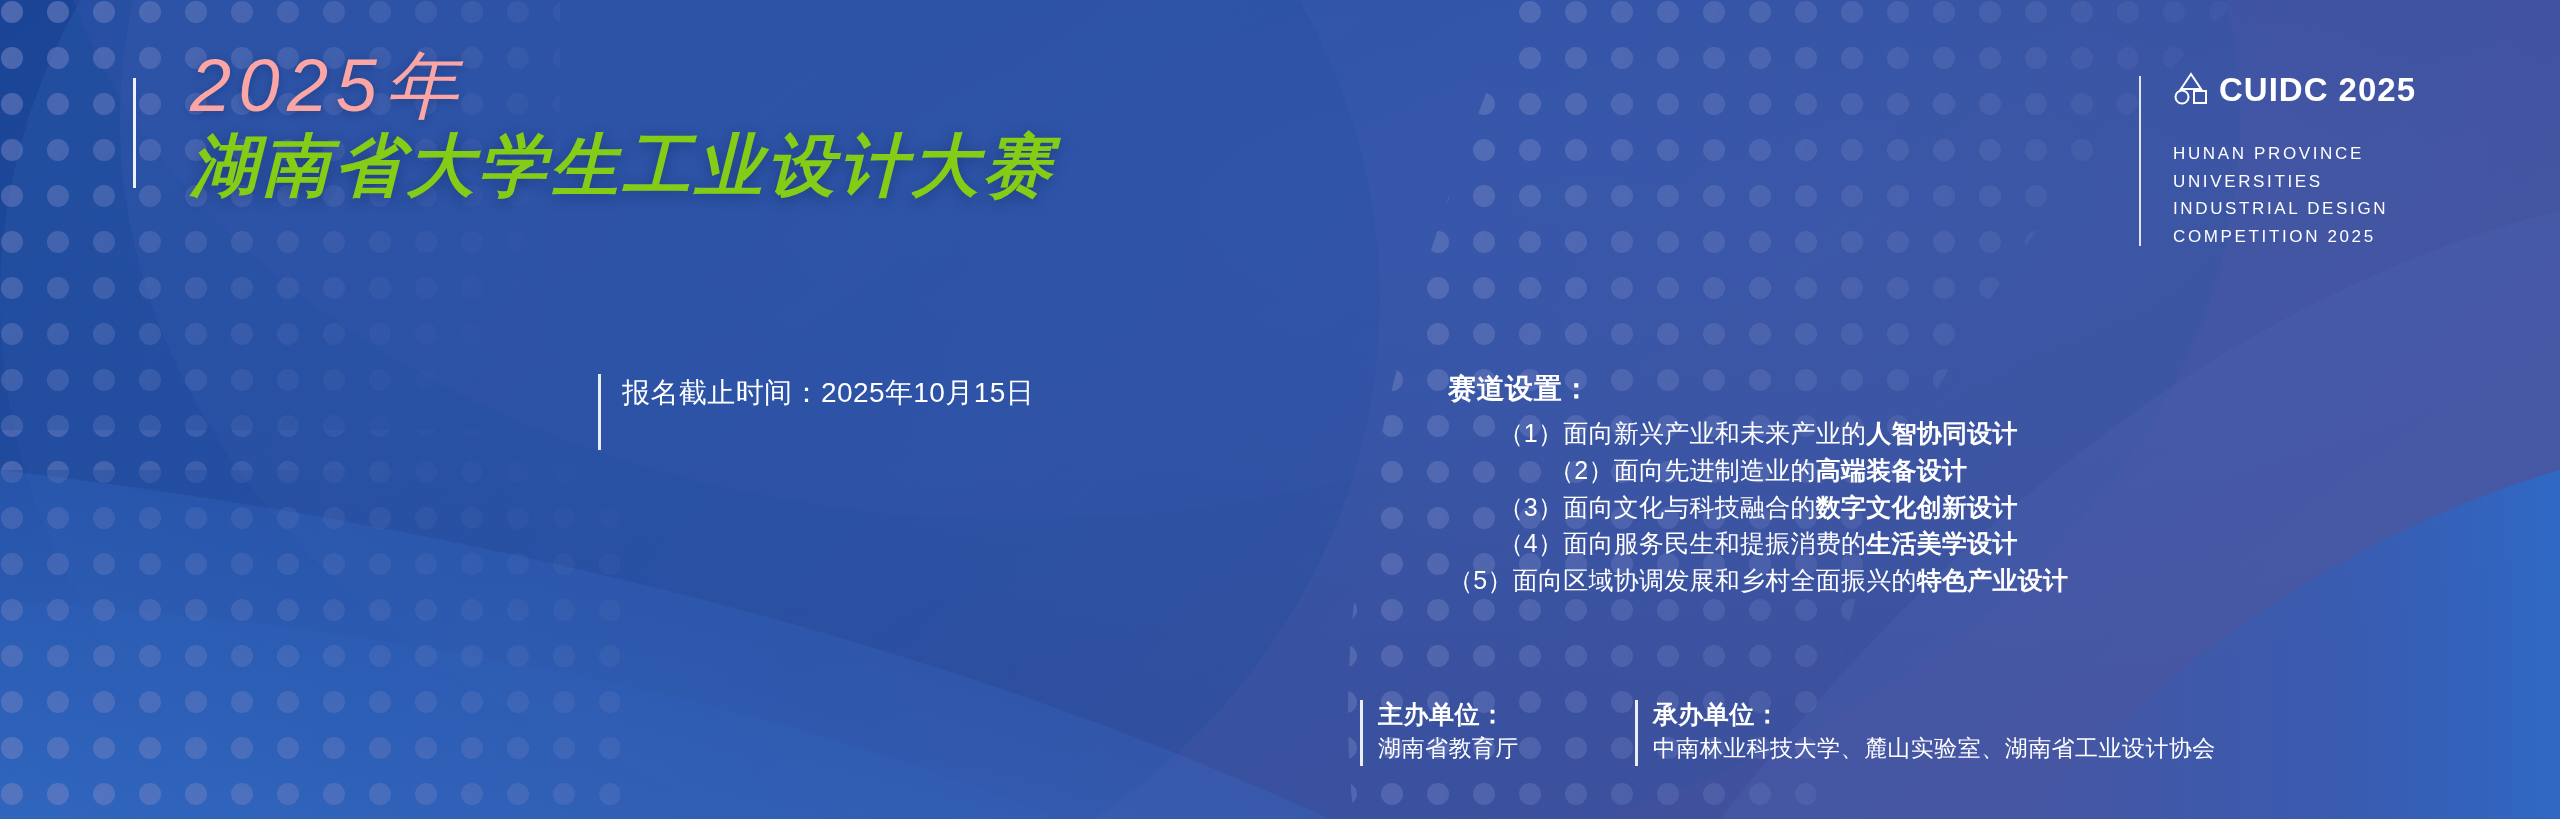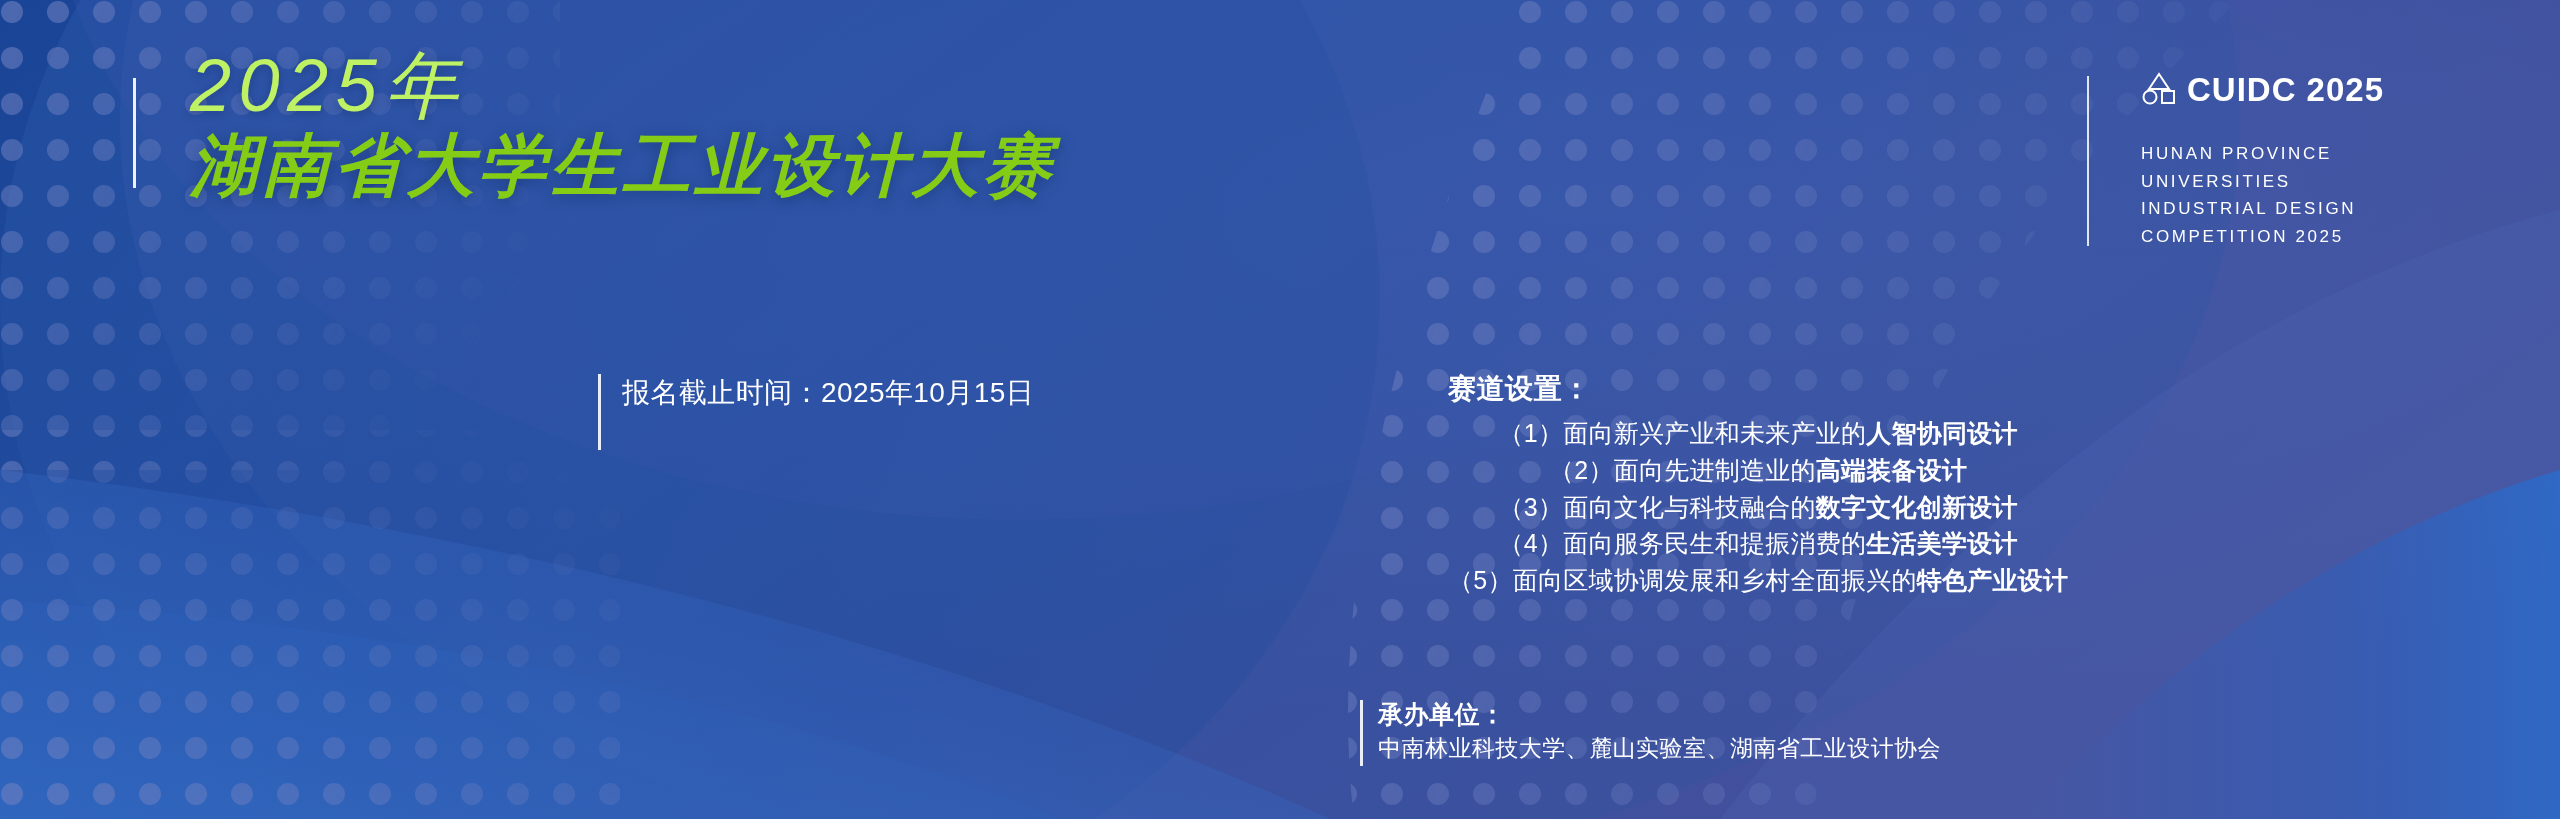--- a/index.html
+++ b/index.html
@@ -31,42 +31,42 @@
     left:190px;
     top:48px;
     z-index:6;
   }
   .title-year {
     font-size:74px;
     line-height:1.02;
     font-weight:400;
     letter-spacing:.10em;
     font-style:italic;
-    color:#bef264;
+    color:#fca5a5;
     text-shadow:0 2px 10px rgba(8,30,80,.35);
     white-space:nowrap;
   }
   .title-main {
     margin-top:6px;
     font-size:68px;
     line-height:1.08;
     font-weight:700;
     letter-spacing:.06em;
     font-style:italic;
     color:#84cc16;
     text-shadow:0 3px 14px rgba(8,30,80,.4);
     white-space:nowrap;
   }
 
   
   .logo-block {
     position:absolute;
-    right:176px;
+    right:144px;
     top:72px;
-    padding-left:54px;
+    padding-left:34px;
     z-index:6;
   }
   .logo-block .rule {
     position:absolute;
     left:0; top:4px;
     width:2px; height:170px;
     background:#ffffff;
     opacity:.85;
   }
   .logo-row {
@@ -315,18 +315,23 @@
       <span class="num">（4）</span><span class="lead">面向服务民生和提振消费的</span><span class="em">生活美学设计</span>
     </div>
     <div class="track-item">
       <span class="num">（5）</span><span class="lead">面向区域协调发展和乡村全面振兴的</span><span class="em">特色产业设计</span>
     </div>
   </div>
 
   <div class="orgs">
     <div class="org">
       <span class="rule"></span>
+      <div class="org-label">主办单位：</div>
+      <div class="org-value">湖南省教育厅</div>
+    </div>
+    <div class="org">
+      <span class="rule"></span>
       <div class="org-label">承办单位：</div>
       <div class="org-value">中南林业科技大学、麓山实验室、湖南省工业设计协会</div>
     </div>
   </div>
 
 </div>
 
 </body></html>

